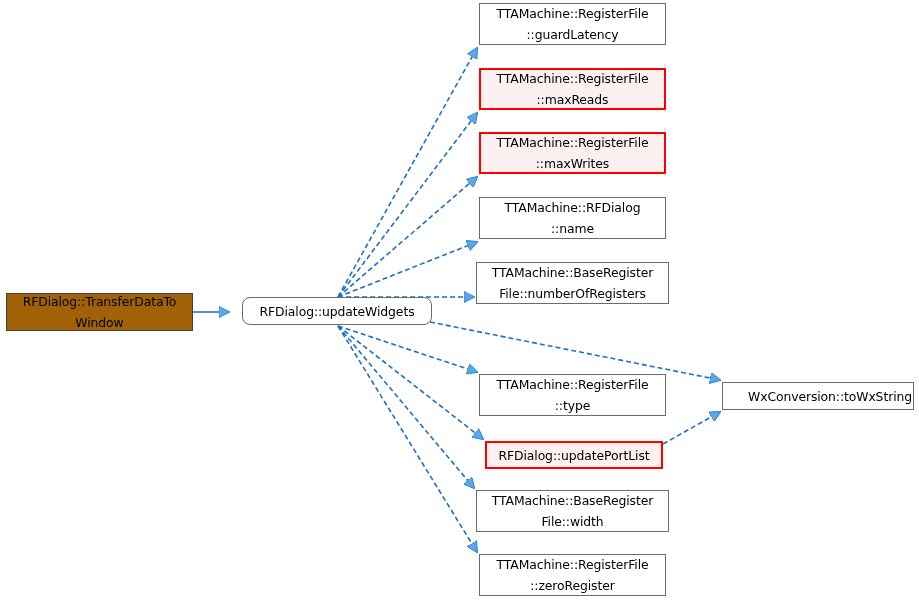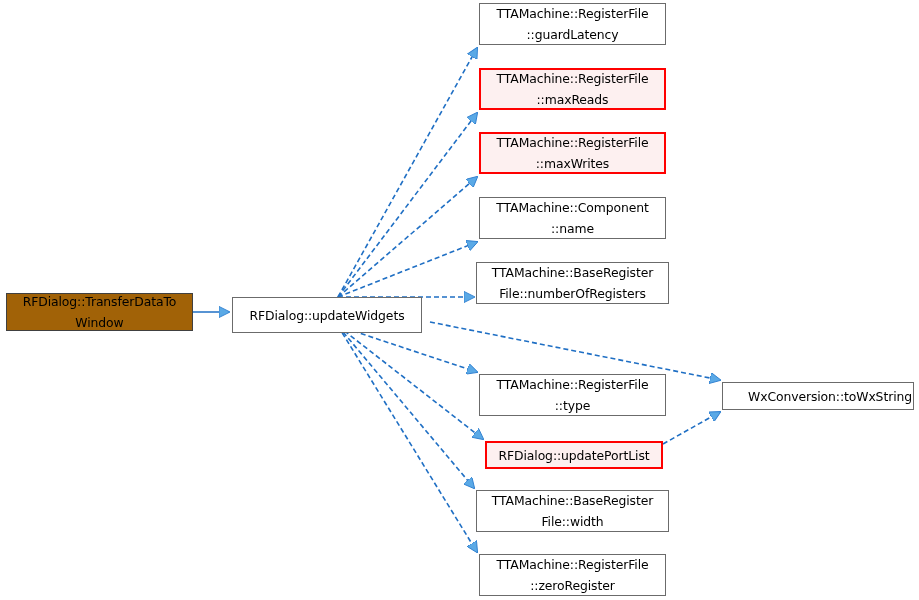--- a/index.html
+++ b/index.html
@@ -72,28 +72,28 @@
       <path d="M 338,297 L 474,297" fill="none" stroke="#1f6fc4" stroke-width="1.6" stroke-dasharray="5,3" marker-end="url(#ah)"></path>
       <path d="M 430,322 L 720,380" fill="none" stroke="#1f6fc4" stroke-width="1.6" stroke-dasharray="5,3" marker-end="url(#ah)"></path>
       <path d="M 338,326 L 477,372" fill="none" stroke="#1f6fc4" stroke-width="1.6" stroke-dasharray="5,3" marker-end="url(#ah)"></path>
       <path d="M 338,326 L 483,439" fill="none" stroke="#1f6fc4" stroke-width="1.6" stroke-dasharray="5,3" marker-end="url(#ah)"></path>
       <path d="M 338,326 L 474,488" fill="none" stroke="#1f6fc4" stroke-width="1.6" stroke-dasharray="5,3" marker-end="url(#ah)"></path>
       <path d="M 338,326 L 477,552" fill="none" stroke="#1f6fc4" stroke-width="1.6" stroke-dasharray="5,3" marker-end="url(#ah)"></path>
       <path d="M 663,444 L 720,412" fill="none" stroke="#1f6fc4" stroke-width="1.6" stroke-dasharray="5,3" marker-end="url(#ah)"></path>
     </svg>
 <div class="node-box root" style="left: 6px; top: 293px; width: 187px; height: 38px;"><span class="node-label">RFDialog::TransferDataTo
 Window</span></div>
-    <div class="node-box" style="left: 232px; top: 297px; width: 190px; height: 36px;"><span class="node-label">RFDialog::updateWidgets</span></div>
+    <div class="node-box" style="left: 242px; top: 297px; width: 190px; height: 28px; border-radius: 8px;"><span class="node-label">RFDialog::updateWidgets</span></div>
     <div class="node-box" style="left: 479px; top: 3px; width: 187px; height: 42px;"><span class="node-label">TTAMachine::RegisterFile
 ::guardLatency</span></div>
     <div class="node-box highlight" style="left: 479px; top: 68px; width: 187px; height: 42px;"><span class="node-label">TTAMachine::RegisterFile
 ::maxReads</span></div>
     <div class="node-box highlight" style="left: 479px; top: 132px; width: 187px; height: 42px;"><span class="node-label">TTAMachine::RegisterFile
 ::maxWrites</span></div>
-    <div class="node-box" style="left: 479px; top: 197px; width: 187px; height: 42px;"><span class="node-label">TTAMachine::Component
+    <div class="node-box" style="left: 479px; top: 197px; width: 187px; height: 42px;"><span class="node-label">TTAMachine::RFDialog
 ::name</span></div>
     <div class="node-box" style="left: 476px; top: 262px; width: 193px; height: 42px;"><span class="node-label">TTAMachine::BaseRegister
 File::numberOfRegisters</span></div>
     <div class="node-box" style="left: 479px; top: 374px; width: 187px; height: 42px;"><span class="node-label">TTAMachine::RegisterFile
 ::type</span></div>
     <div class="node-box highlight" style="left: 485px; top: 441px; width: 178px; height: 28px;"><span class="node-label">RFDialog::updatePortList</span></div>
     <div class="node-box" style="left: 476px; top: 490px; width: 193px; height: 42px;"><span class="node-label">TTAMachine::BaseRegister
 File::width</span></div>
     <div class="node-box" style="left: 479px; top: 554px; width: 187px; height: 42px;"><span class="node-label">TTAMachine::RegisterFile
 ::zeroRegister</span></div>

